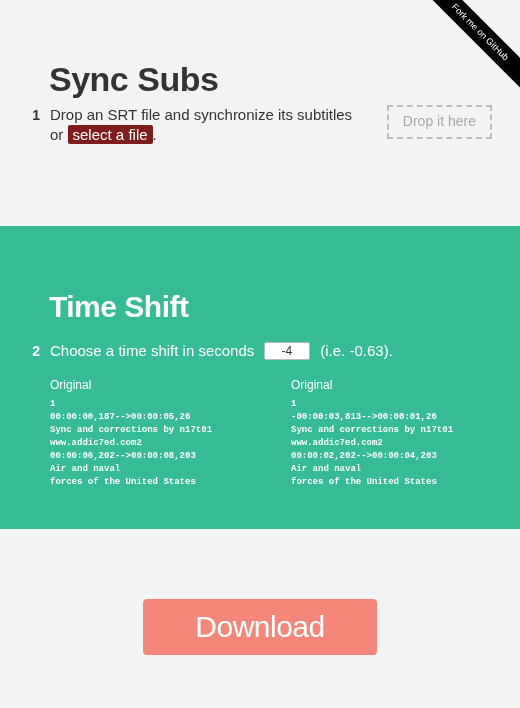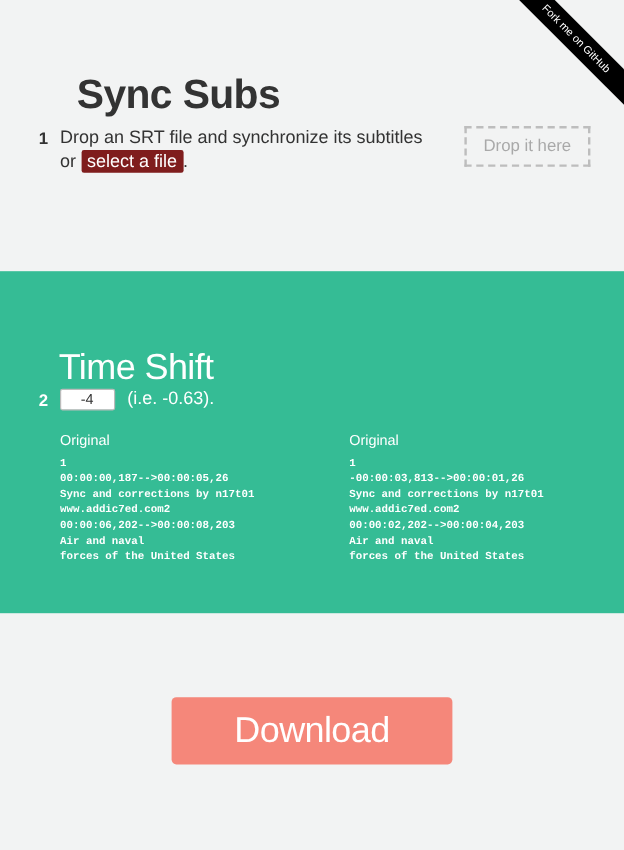--- a/index.html
+++ b/index.html
@@ -33,21 +33,21 @@
     top: 22px;
   }
 
   .section1 {
     padding: 60px 28px 20px 28px;
   }
   .title1 {
     font-size: 34px;
     font-weight: 700;
     color: #333;
-    margin-left: 36px;
+    margin-left: 21px;
     margin-bottom: 6px;
     letter-spacing: -0.5px;
   }
   .row1 {
     display: flex;
     align-items: flex-start;
     gap: 10px;
   }
   .stepnum {
     font-size: 14px;
@@ -83,22 +83,23 @@
   }
 
   .section2 {
     background: #35bc95;
     color: #fff;
     padding: 64px 28px 40px 28px;
     margin-top: 60px;
   }
   .title2 {
     font-size: 30px;
-    font-weight: 400;
+    font-weight: 700;
     margin-left: 21px;
+    margin-bottom: 18px;
     letter-spacing: -0.5px;
   }
   .row2 {
     display: flex;
     align-items: center;
     gap: 10px;
     font-size: 15px;
     margin-bottom: 18px;
   }
   .stepnum2 {
@@ -173,20 +174,21 @@
     <div class="dropzone">
       <span>Drop it here</span>
     </div>
   </div>
 </div>
 
 <div class="section2">
   <h2 class="title2">Time Shift</h2>
   <div class="row2">
     <div class="stepnum2">2</div>
+    <span>Choose a time shift in seconds</span>
     <input class="shift-input" type="number" step="any" value="-4" style="">
     <span>(i.e. -0.63).</span>
   </div>
   <div class="preview">
     <div class="col">
       <div class="col-title">Original</div>
       <pre>1
 00:00:00,187--&gt;00:00:05,26
 Sync and corrections by n17t01
 www.addic7ed.com2

